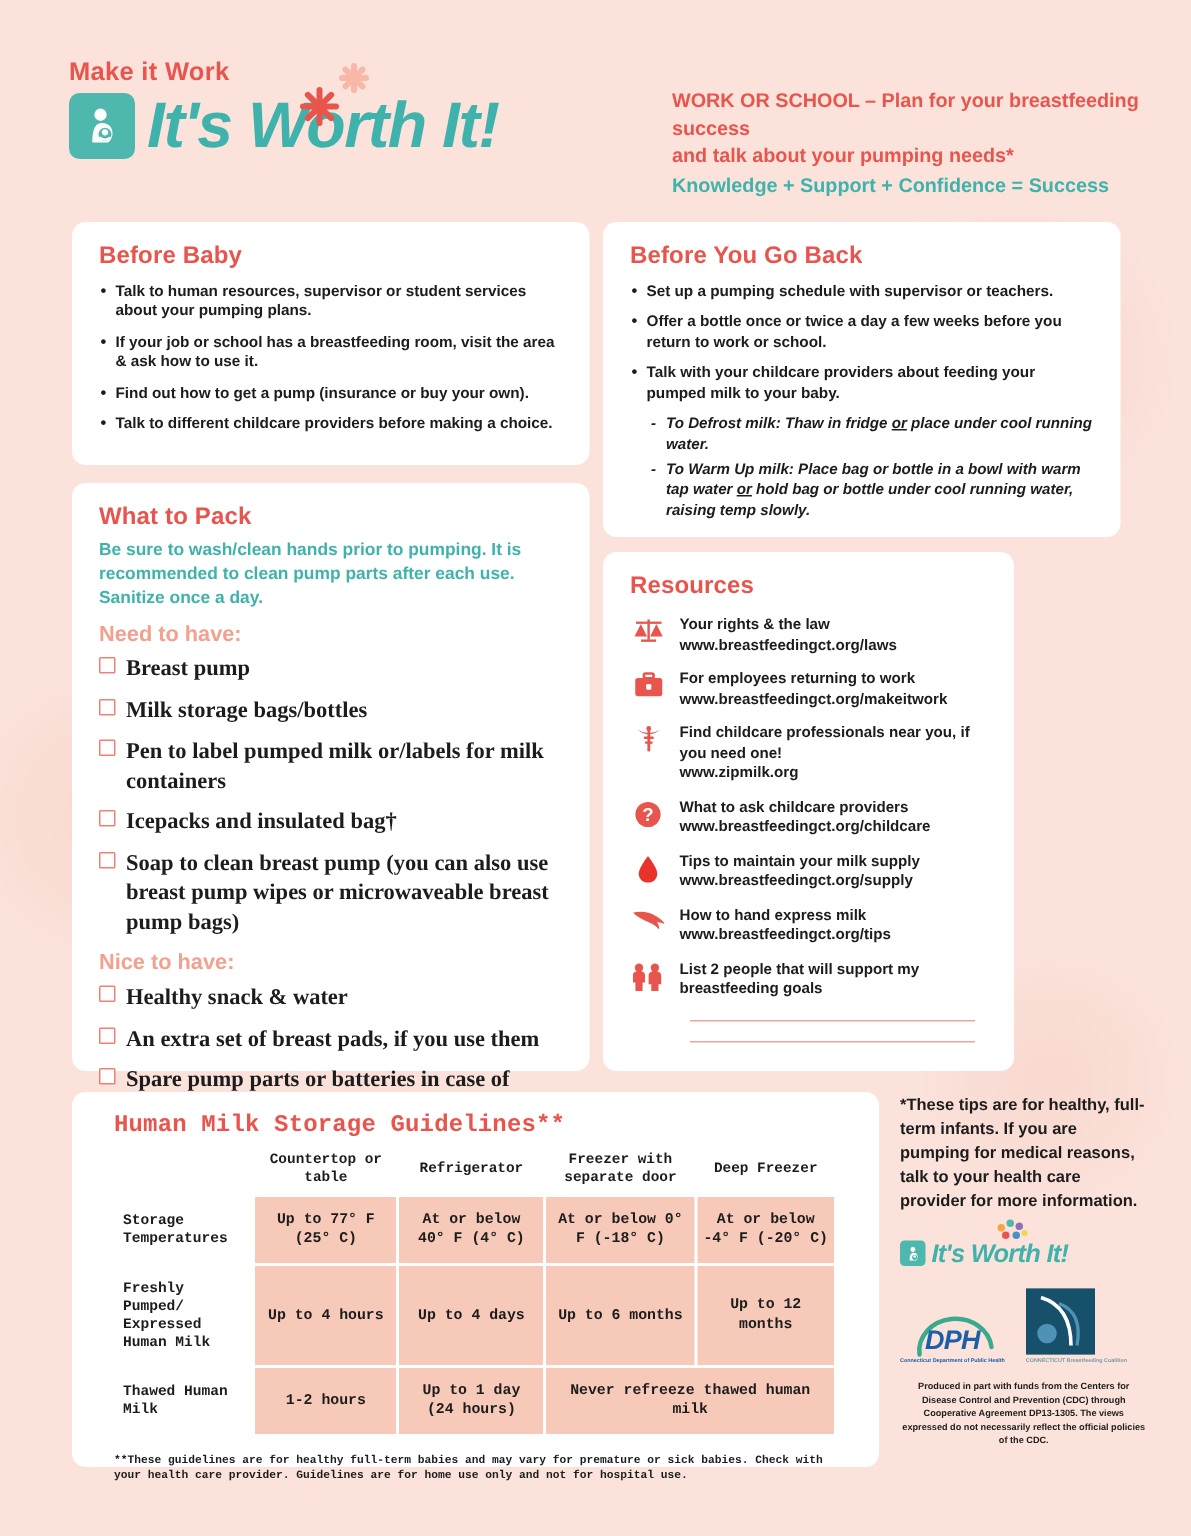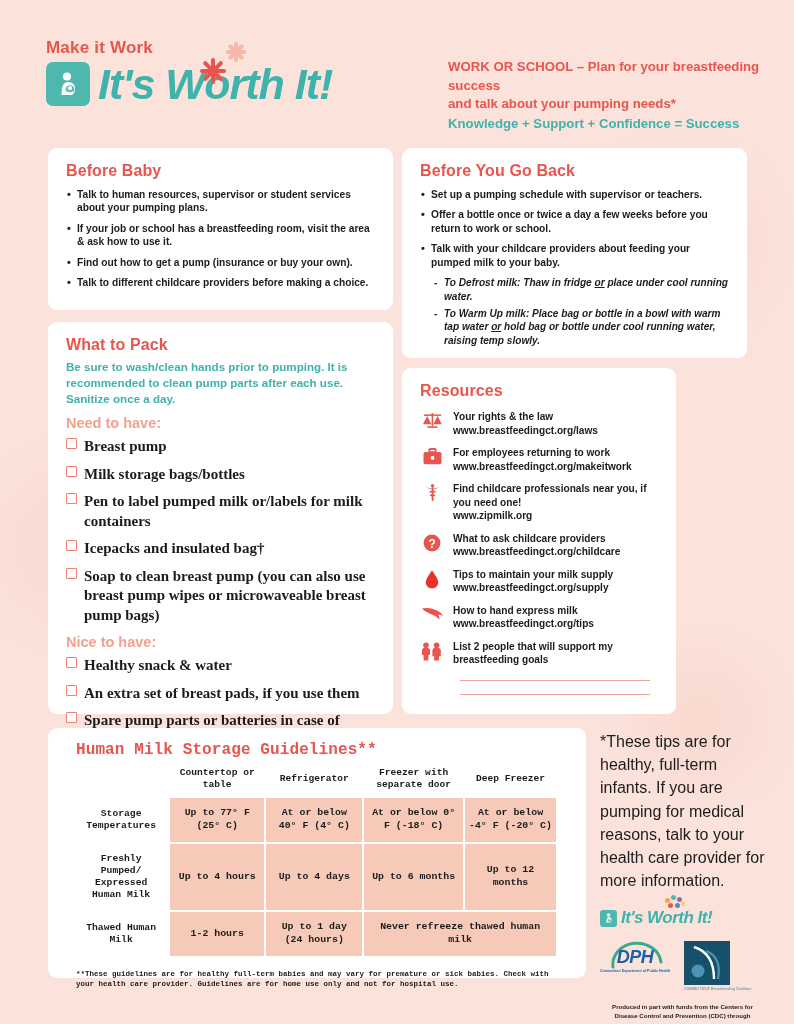--- a/index.html
+++ b/index.html
@@ -96,35 +96,35 @@
   .tbl th {
     font-size: 9.6px; font-weight: bold; color: #1c1c1c;
     padding: 2px 4px 5px; line-height: 1.25; text-align: center;
     background: transparent;
   }
   .tbl td {
     background: #f7c9b9; font-size: 9.9px; font-weight: bold; color: #1c1c1c;
     text-align: center; line-height: 1.3; padding: 9px 4px;
   }
   .tbl td.rowlab {
-    background: transparent; text-align: center; padding-right: 8px;
+    background: transparent; text-align: left; padding-right: 8px;
     font-size: 9.7px; line-height: 1.25;
   }
   .tbl th.corner { background: transparent; }
   .tbl-note { font-size: 7.5px; font-weight: bold; line-height: 1.4; color: #1c1c1c; margin-top: 11px; }
 
   
-  .side-note { font-size: 16px; font-weight: normal; line-height: 1.45; color: #1c1c1c; }
+  .side-note { font-size: 11px; font-weight: bold; line-height: 1.45; color: #1c1c1c; }
   .mini-logo { display: flex; align-items: center; gap: 4px; margin-top: 16px; position: relative; }
   .mini-mark {
     width: 17px; height: 17px; background: #4fb8ae; border-radius: 3px;
     display: flex; align-items: center; justify-content: center; flex: none;
   }
   .mini-worth { color: #3fb3ab; font-size: 17px; font-weight: bold; font-style: italic; letter-spacing: -.5px; }
-  .logos { display: flex; align-items: flex-start; gap: 14px; margin-top: 13px; }
+  .logos { display: flex; align-items: flex-end; gap: 14px; margin-top: 13px; }
   .dph { text-align: center; }
   .dph-text { color: #1b5fa8; font-size: 18px; font-weight: bold; letter-spacing: -.5px; font-style: italic; }
   .dph-sub { color: #1b5fa8; font-size: 3.6px; font-weight: bold; line-height: 1.35; margin-top: 1px; }
   .cbc-box { width: 46px; height: 44px; background: #17506b; position: relative; }
   .cbc-sub { font-size: 3.6px; color: #7a9aa8; text-align: center; line-height: 1.4; margin-top: 2px; font-weight: bold; }
   .credit { font-size: 6.1px; font-weight: bold; line-height: 1.5; text-align: center; color: #1c1c1c; margin-top: 10px; }
 </style>
 </head>
 <body>
 

